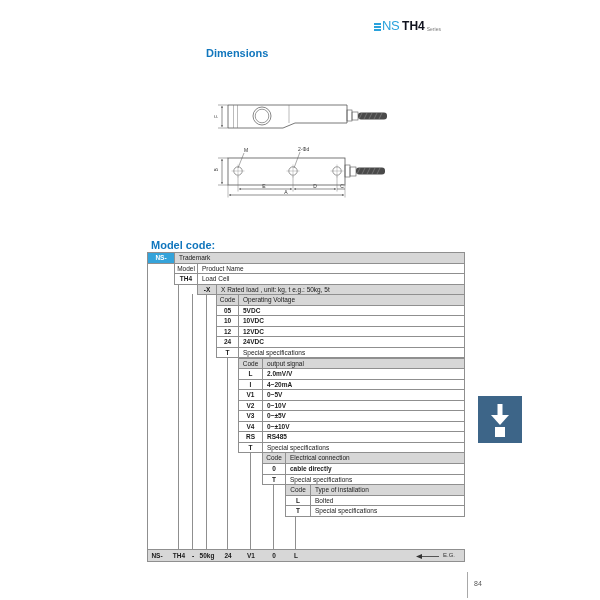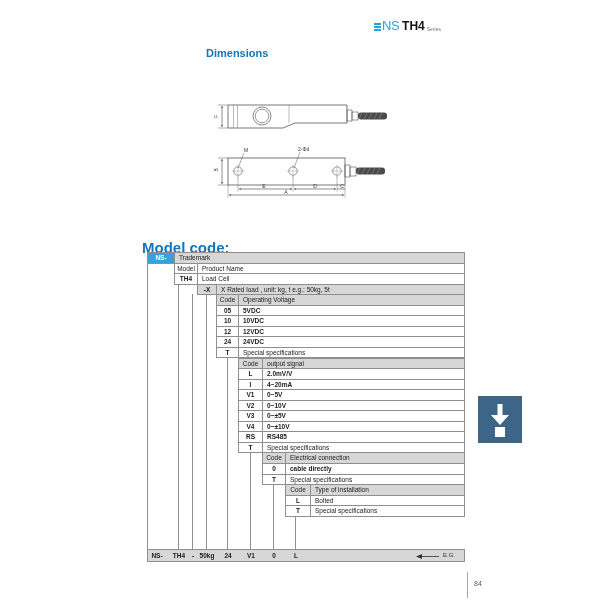--- a/index.html
+++ b/index.html
@@ -8,21 +8,21 @@
   
   .logo{position:absolute;left:374px;top:19px;height:14px;display:flex;align-items:flex-end;}
   .logo-stripes{display:inline-flex;flex-direction:column;justify-content:flex-end;gap:1.5px;margin-right:1px;padding-bottom:2px;}
   .logo-stripes i{display:block;width:7px;height:1.6px;background:#2aa2dc;}
   .logo-ns{font-weight:normal;font-size:13px;color:#2aa2dc;letter-spacing:-0.5px;}
   .logo-th{font-weight:bold;font-size:12px;color:#11131f;margin-left:3px;}
   .logo-series{font-size:5px;color:#7a7a7a;margin-left:2px;padding-bottom:1px;}
   
   .sec-title{position:absolute;margin:6px;font-size:11px;font-weight:bold;color:#1176bd;}
   #dim-title{left:200px;top:41px;}
-  #mc-title{left:136px;top:233px;font-size:15px;}
+  #mc-title{left:145px;top:233px;font-size:11px;}
   
   svg text{font-family:"Liberation Sans",sans-serif;}
   .drw{position:absolute;}
   
   .cell{position:absolute;box-sizing:border-box;border:1px solid #8f8f8f;background:#fff;
         font-size:6.5px;line-height:10.5px;white-space:nowrap;overflow:hidden;color:#1a1a1a;}
   .cell.code{text-align:center;}
   .cell.desc{padding-left:4px;}
   .band{background:#d7d7d7;}
   .brand{background:#35a3da;color:#fff;font-weight:bold;}

